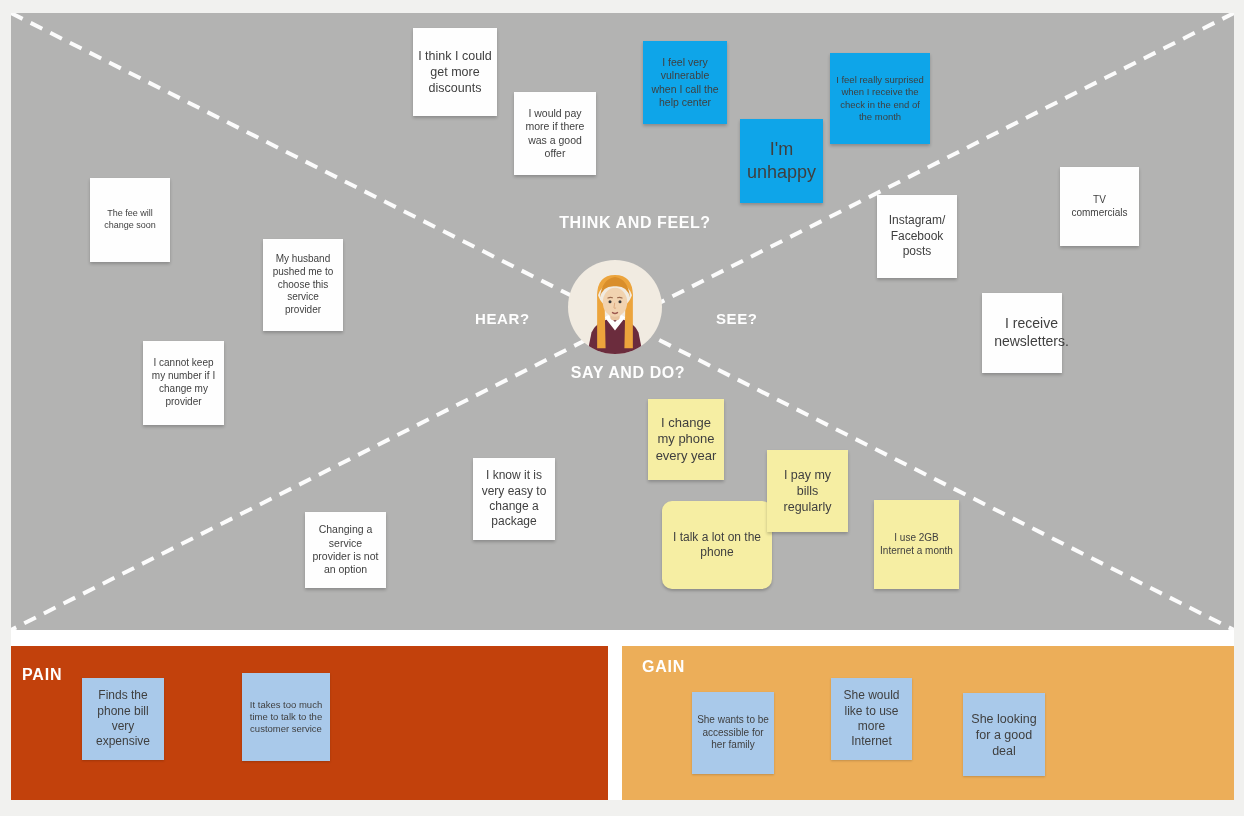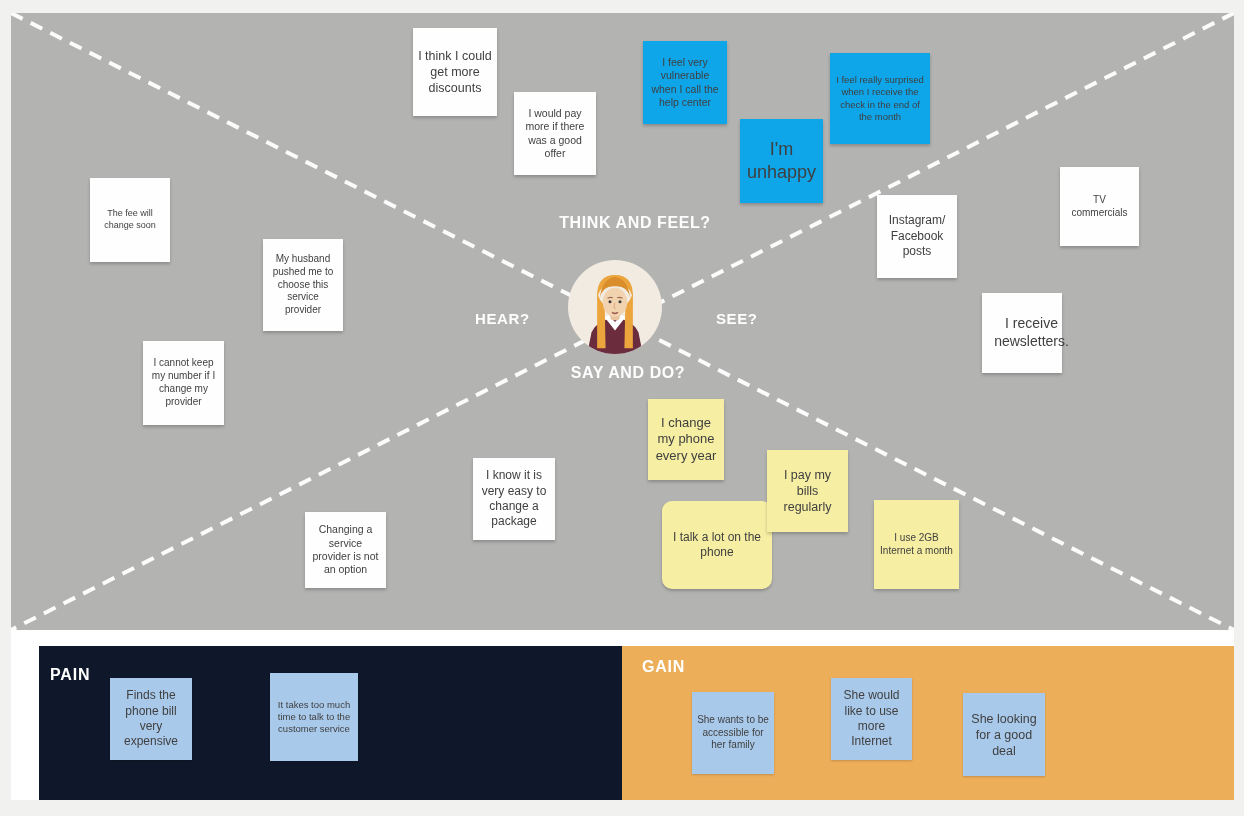--- a/index.html
+++ b/index.html
@@ -21,21 +21,21 @@
     text-align:center;color:#3f3f3f;line-height:1.28;
     padding:5px;box-sizing:border-box;
     box-shadow:0 2px 3px rgba(0,0,0,.22);
   }
   .note.white{background:#fefefe;}
   .note.green{background:#0ea5e9;margin-top:16px;}
   .note.yellow{background:#f6eea3;}
   .note.blue{background:#a9c9ea;box-shadow:0 1px 2px rgba(0,0,0,.18);}
   .avatar{position:absolute;left:557px;top:247px;width:94px;height:94px;}
   .section{position:absolute;height:154px;top:633px;}
-  .section.pain{left:0;width:597px;background:#0f172a;margin-left:28px;}
+  .section.pain{left:0;width:597px;background:#c2410c;}
   .section.gain{left:611px;width:612px;background:#ecae59;}
   .sect-title{
     position:absolute;color:#ffffff;font-weight:bold;font-size:16px;letter-spacing:.8px;
   }
 </style>
 </head>
 <body>
 
 <div class="board">
 

